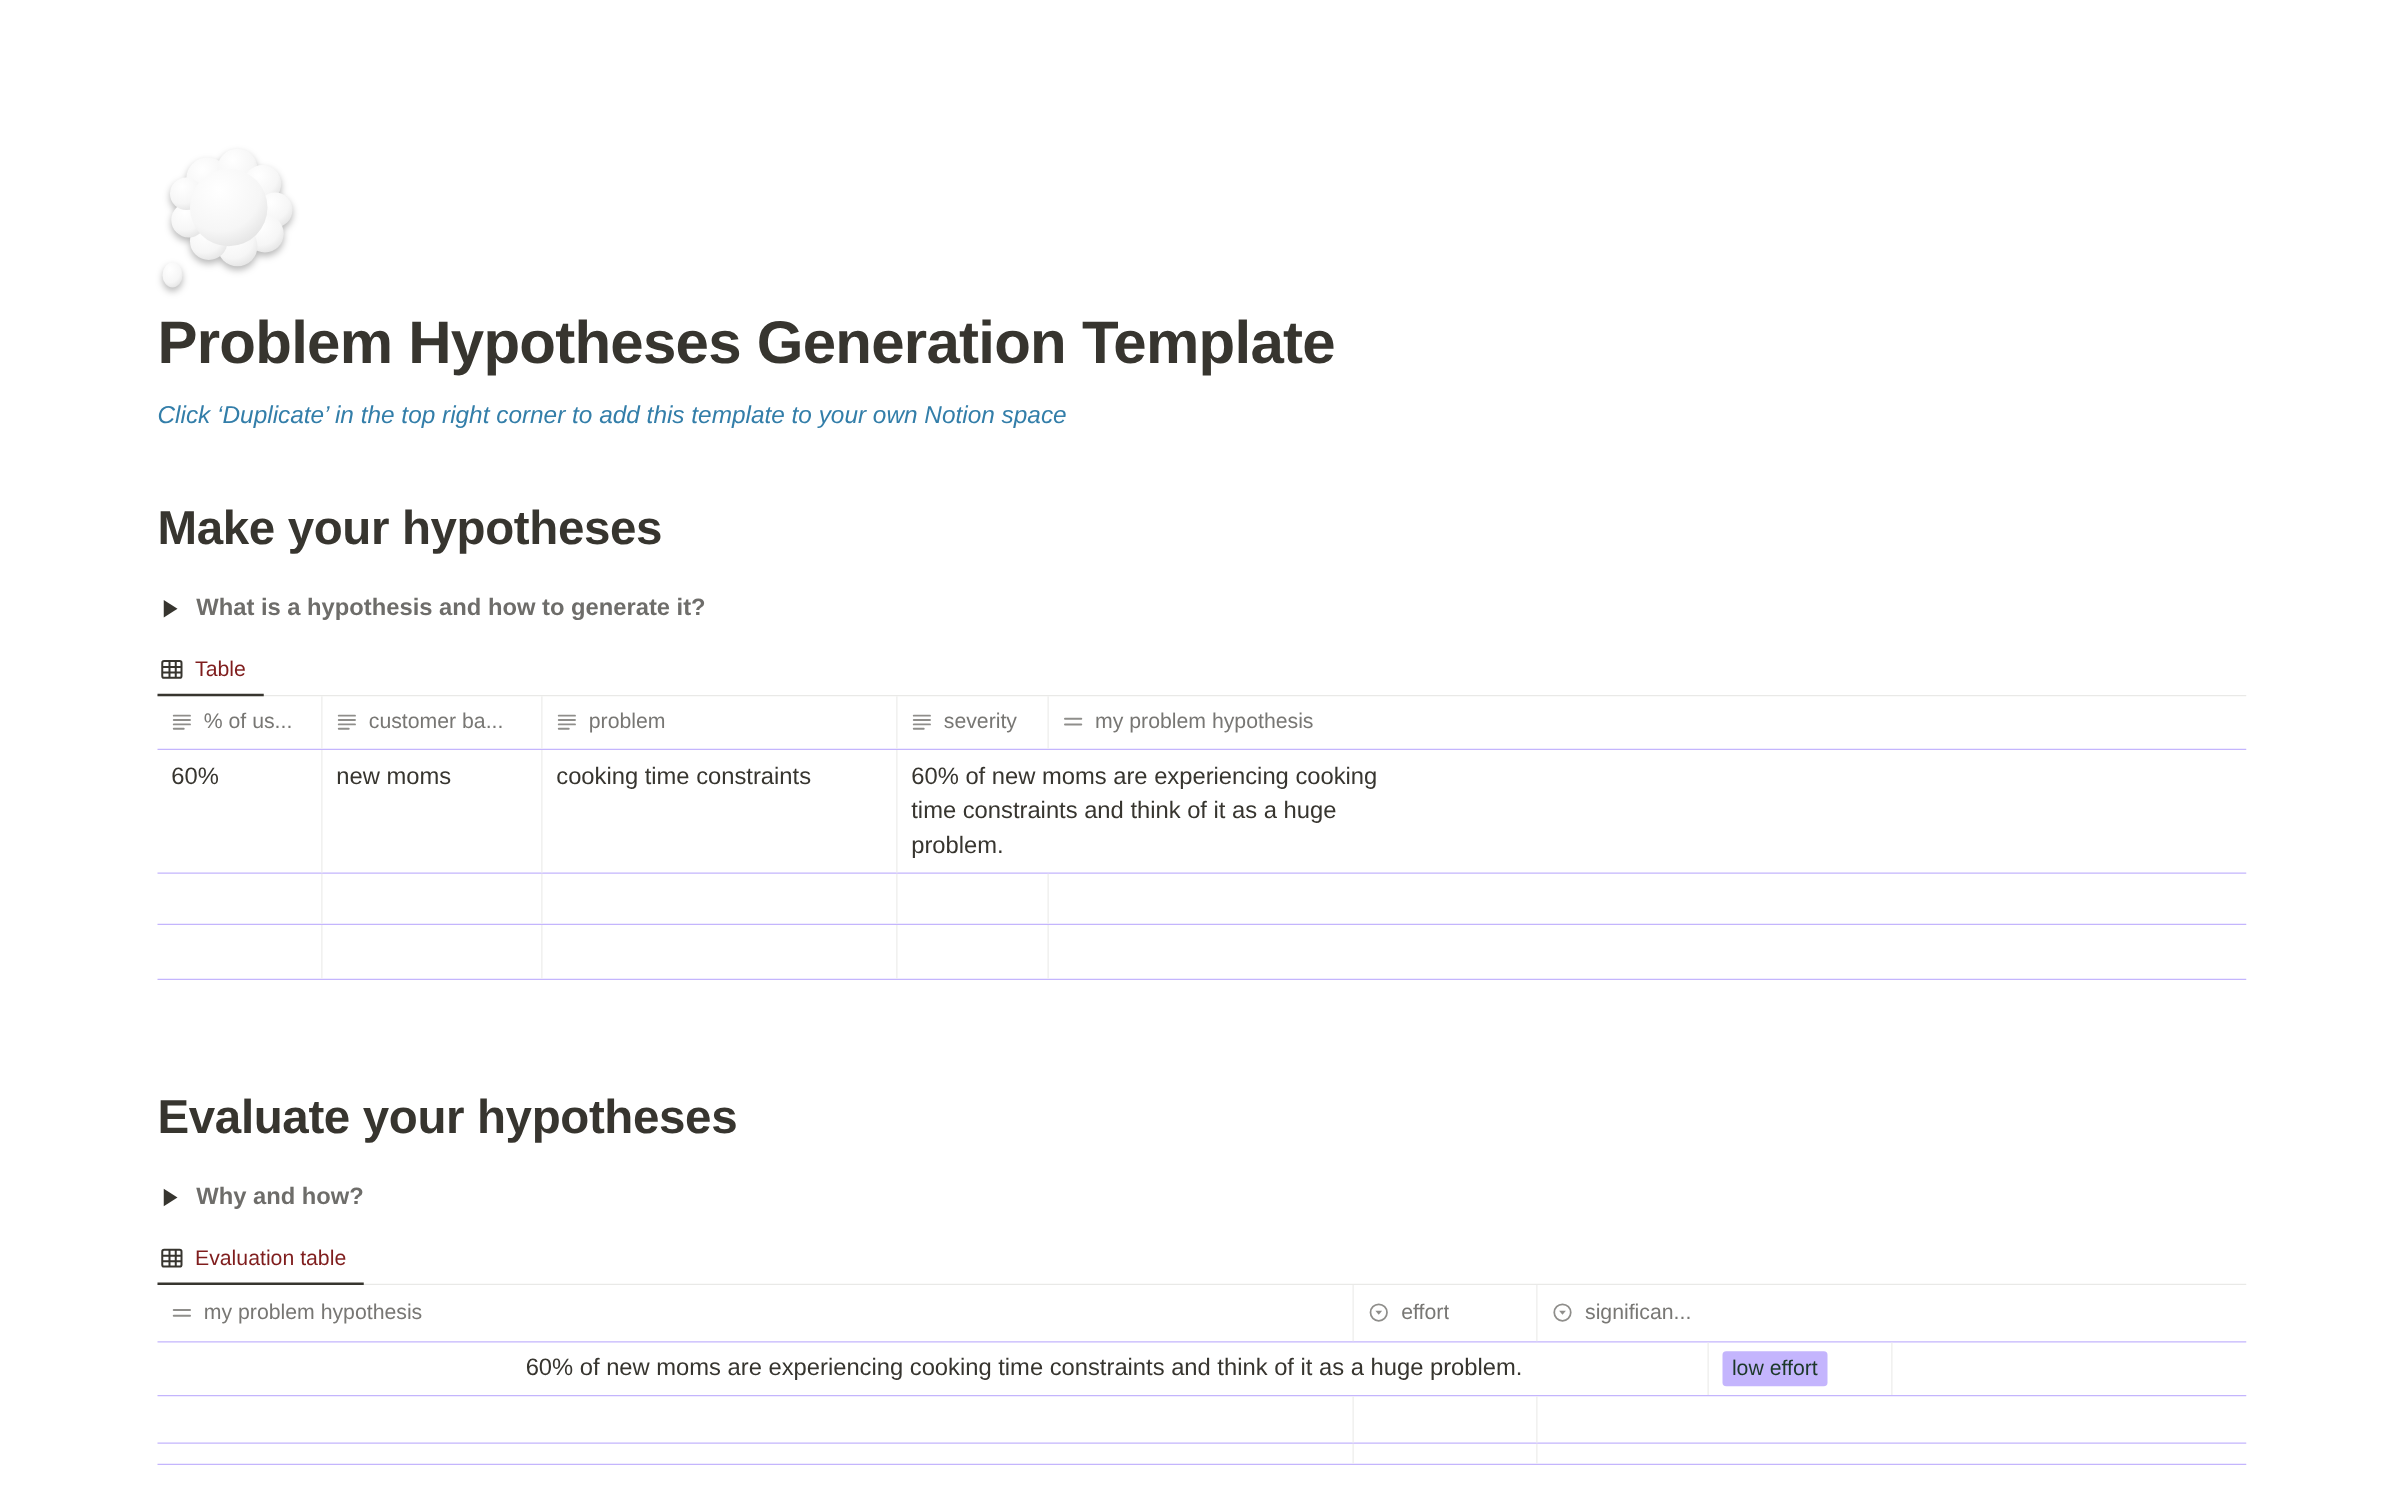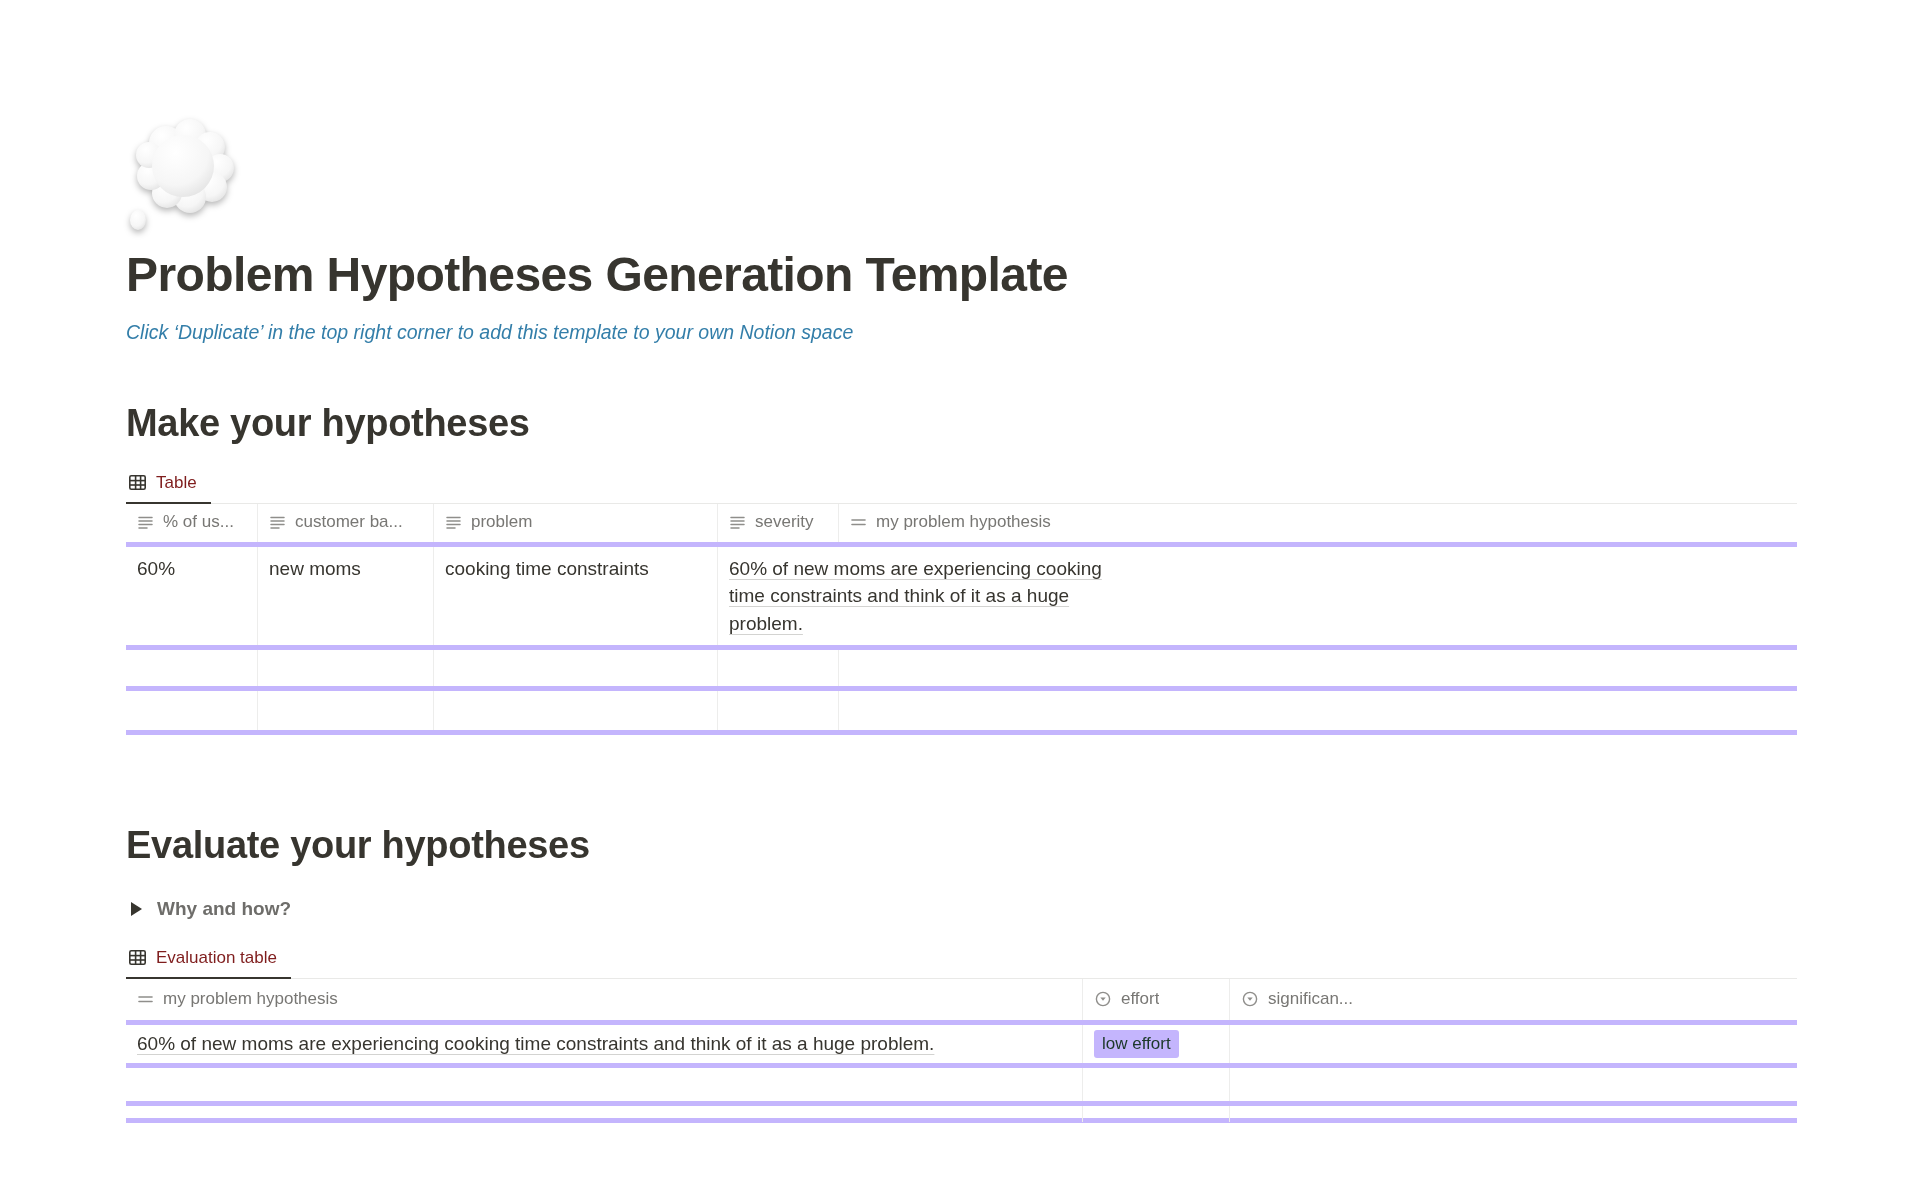--- a/index.html
+++ b/index.html
@@ -24,21 +24,21 @@
   .toggle-row { margin-top:27px; display:flex; align-items:center; gap:15px; height:26px; cursor:pointer; }
   .toggle-tri { width:0; height:0; border-left:11px solid #37352F; border-top:7px solid transparent; border-bottom:7px solid transparent; margin-left:5px; }
   .toggle-label { font-size:19px; font-weight:600; color:#6E6D6A; }
 
   .view-tab { margin-top:22px; display:inline-flex; align-items:center; gap:9px;
     padding:4px 14px 9px 2px; border-bottom:2.5px solid #37352F; margin-bottom:-1px;
     position:relative; z-index:2; cursor:pointer; }
   .view-tab .tab-label { font-size:17px; font-weight:500; color:#7f1d1d; }
 
   .ntable { border-top:1px solid #E9E9E7; width:1671px; }
-  .t-row { display:flex; border-bottom:5px solid #c4b5fd; align-items:stretch; }
+  .t-row { display:flex; border-bottom:1px solid #c4b5fd; align-items:stretch;justify-content:center; }
   .cell { border-right:1px solid #EDEDEC; padding:8px 11px; font-size:19px; color:#37352F; line-height:1.45; }
   .last-col { border-right:none; flex:1; }
 
   
   .c1 { width:132px; } .c2 { width:176px; } .c3 { width:284px; } .c4 { width:121px; }
   
   .e1 { width:957px; } .e2 { width:147px; }
 
   .header-cell { display:flex; align-items:center; gap:9px; padding-top:0; padding-bottom:0; }
   .hlabel { font-size:17px; color:#787774; font-weight:400; white-space:nowrap; overflow:hidden; }
@@ -46,21 +46,21 @@
   .t1-r1 { min-height:95px; }
   .t1-r2 { height:41px; }
   .t1-r3 { height:44px; }
 
   .t2-header { height:46px; }
   .t2-r1 { height:43px; }
   .t2-r2 { height:38px; }
   .t2-r3 { height:17px; }
   .vcell { display:flex; align-items:center; padding-top:0; padding-bottom:0; }
 
-  .title-text { text-decoration:underline; text-decoration-color:rgba(55,53,47,0.22); text-underline-offset:4px; text-decoration-thickness:1px; }
+  .title-text { text-decoration-color:rgba(55,53,47,0.22); text-underline-offset:4px; text-decoration-thickness:1px; }
   .wrap-constrain { display:inline-block; max-width:382px; }
 
   .badge { display:inline-block; padding:3px 8px 4px 8px; border-radius:3px; font-size:17px; line-height:1.25; white-space:nowrap; }
   .badge-green { background:#c4b5fd; color:#1C3829; }
   .badge-yellow { background:#FDECC8; color:#402C1B; }
 
   .picon { display:inline-flex; flex:0 0 auto; }
 </style>
 </head>
 <body>
@@ -94,20 +94,24 @@
       </svg>
     </div>
 
     
     <h1 class="page-title">Problem Hypotheses Generation Template</h1>
     <div class="page-subtitle">Click ‘Duplicate’ in the top right corner to add this template to your own Notion space</div>
 
     
     <h2 class="section-heading sh-make">Make your hypotheses</h2>
 
+    <div class="toggle-row">
+      <span class="toggle-tri"></span>
+      <span class="toggle-label">What is a hypothesis and how to generate it?</span>
+    </div>
 
     <div class="view-tab">
       <span class="picon">
         <svg width="19" height="19" viewBox="0 0 19 19" fill="none" stroke="#37352F" stroke-width="1.6">
           <rect x="1.8" y="2.8" width="15.4" height="13.4" rx="1.5"></rect>
           <line x1="1.8" y1="7.6" x2="17.2" y2="7.6"></line>
           <line x1="1.8" y1="12" x2="17.2" y2="12"></line>
           <line x1="7.6" y1="2.8" x2="7.6" y2="16.2"></line>
           <line x1="12.6" y1="2.8" x2="12.6" y2="16.2"></line>
         </svg>

